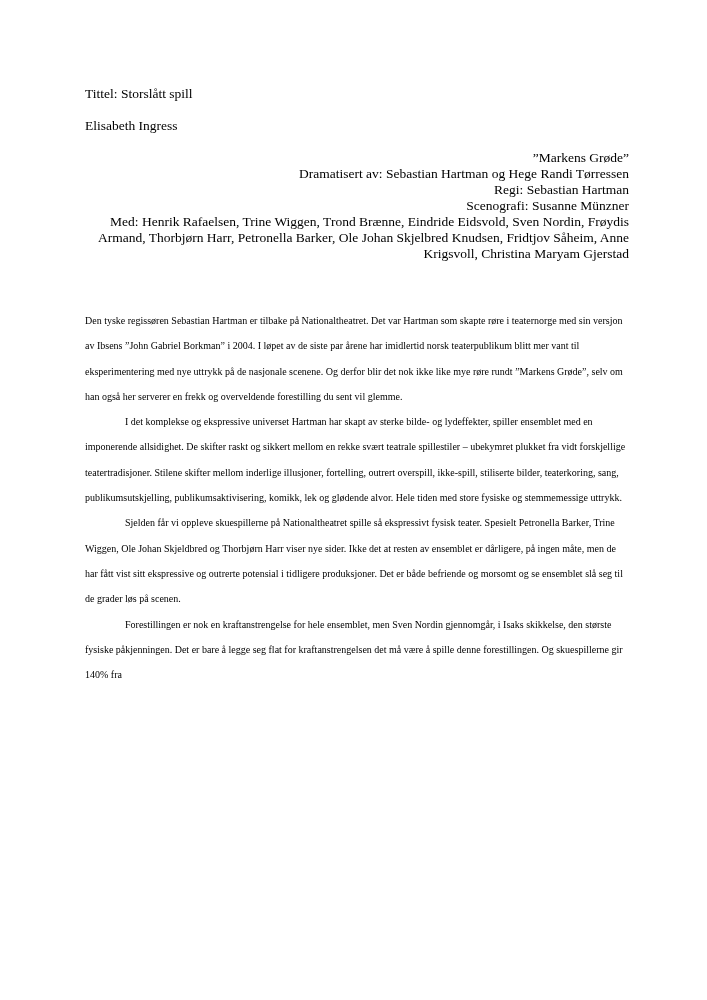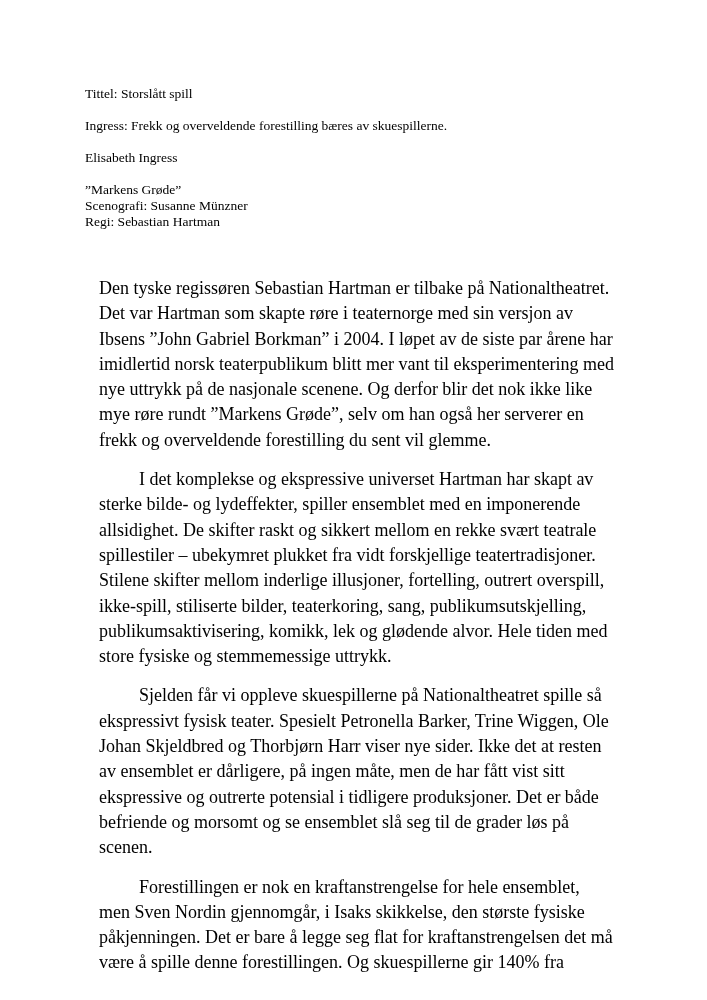--- a/index.html
+++ b/index.html
@@ -13,50 +13,51 @@
     padding: 86px 78px 0 85px;
     font-family: "Liberation Serif", "DejaVu Serif", serif;
     overflow: hidden;
   }
   .meta-line {
     margin: 0 0 16px 0;
     font-size: 13.5px;
     line-height: 16px;
     white-space: pre-wrap;
   }
-  .credits { margin: 0; }
+  .credits { margin: 0; text-align: right; }
   .credits p {
     margin: 0;
     font-size: 13.5px;
     line-height: 16px;
   }
   .article-body { margin-top: 46px; }
   .article-body p {
-    margin: 14px;
-    font-size: 18px;
+    margin: 0;
+    font-size: 10px;
     line-height: 25.3px;
     text-align: left;
   }
   .article-body p.indent { text-indent: 40px; }
 </style>
 </head>
 <body>
 
 <div class="page">
 
   <p class="meta-line">Tittel: Storslått spill</p>
 
-  <p class="meta-line">Ingress: Frekk og overveldende forestilling bæres av skuespillerne.</p>
 
   <p class="meta-line">Elisabeth Ingress</p>
 
   <div class="credits">
     <p>”Markens Grøde”</p>
+    <p>Dramatisert av: Sebastian Hartman og Hege Randi Tørressen</p>
+    <p>Regi: Sebastian Hartman</p>
     <p>Scenografi: Susanne Münzner</p>
-    <p>Regi: Sebastian Hartman</p>
+    <p>Med: Henrik Rafaelsen, Trine Wiggen, Trond Brænne, Eindride Eidsvold, Sven Nordin, Frøydis Armand, Thorbjørn Harr, Petronella Barker, Ole Johan Skjelbred Knudsen, Fridtjov Såheim, Anne Krigsvoll, Christina Maryam Gjerstad</p>
   </div>
 
   <div class="article-body">
     <p>Den tyske regissøren Sebastian Hartman er tilbake på Nationaltheatret. Det var Hartman som skapte røre i teaternorge med sin versjon av Ibsens ”John Gabriel Borkman” i 2004. I løpet av de siste par årene har imidlertid norsk teaterpublikum blitt mer vant til eksperimentering med nye uttrykk på de nasjonale scenene. Og derfor blir det nok ikke like mye røre rundt ”Markens Grøde”, selv om han også her serverer en frekk og overveldende forestilling du sent vil glemme.</p>
     <p class="indent">I det komplekse og ekspressive universet Hartman har skapt av sterke bilde- og lydeffekter, spiller ensemblet med en imponerende allsidighet. De skifter raskt og sikkert mellom en rekke svært teatrale spillestiler – ubekymret plukket fra vidt forskjellige teatertradisjoner. Stilene skifter mellom inderlige illusjoner, fortelling, outrert overspill, ikke-spill, stiliserte bilder, teaterkoring, sang, publikumsutskjelling, publikumsaktivisering, komikk, lek og glødende alvor. Hele tiden med store fysiske og stemmemessige uttrykk.</p>
     <p class="indent">Sjelden får vi oppleve skuespillerne på Nationaltheatret spille så ekspressivt fysisk teater. Spesielt Petronella Barker, Trine Wiggen, Ole Johan Skjeldbred og Thorbjørn Harr viser nye sider. Ikke det at resten av ensemblet er dårligere, på ingen måte, men de har fått vist sitt ekspressive og outrerte potensial i tidligere produksjoner. Det er både befriende og morsomt og se ensemblet slå seg til de grader løs på scenen.</p>
     <p class="indent">Forestillingen er nok en kraftanstrengelse for hele ensemblet, men Sven Nordin gjennomgår, i Isaks skikkelse, den største fysiske påkjenningen. Det er bare å legge seg flat for kraftanstrengelsen det må være å spille denne forestillingen. Og skuespillerne gir 140% fra</p>
   </div>
 
 </div>

